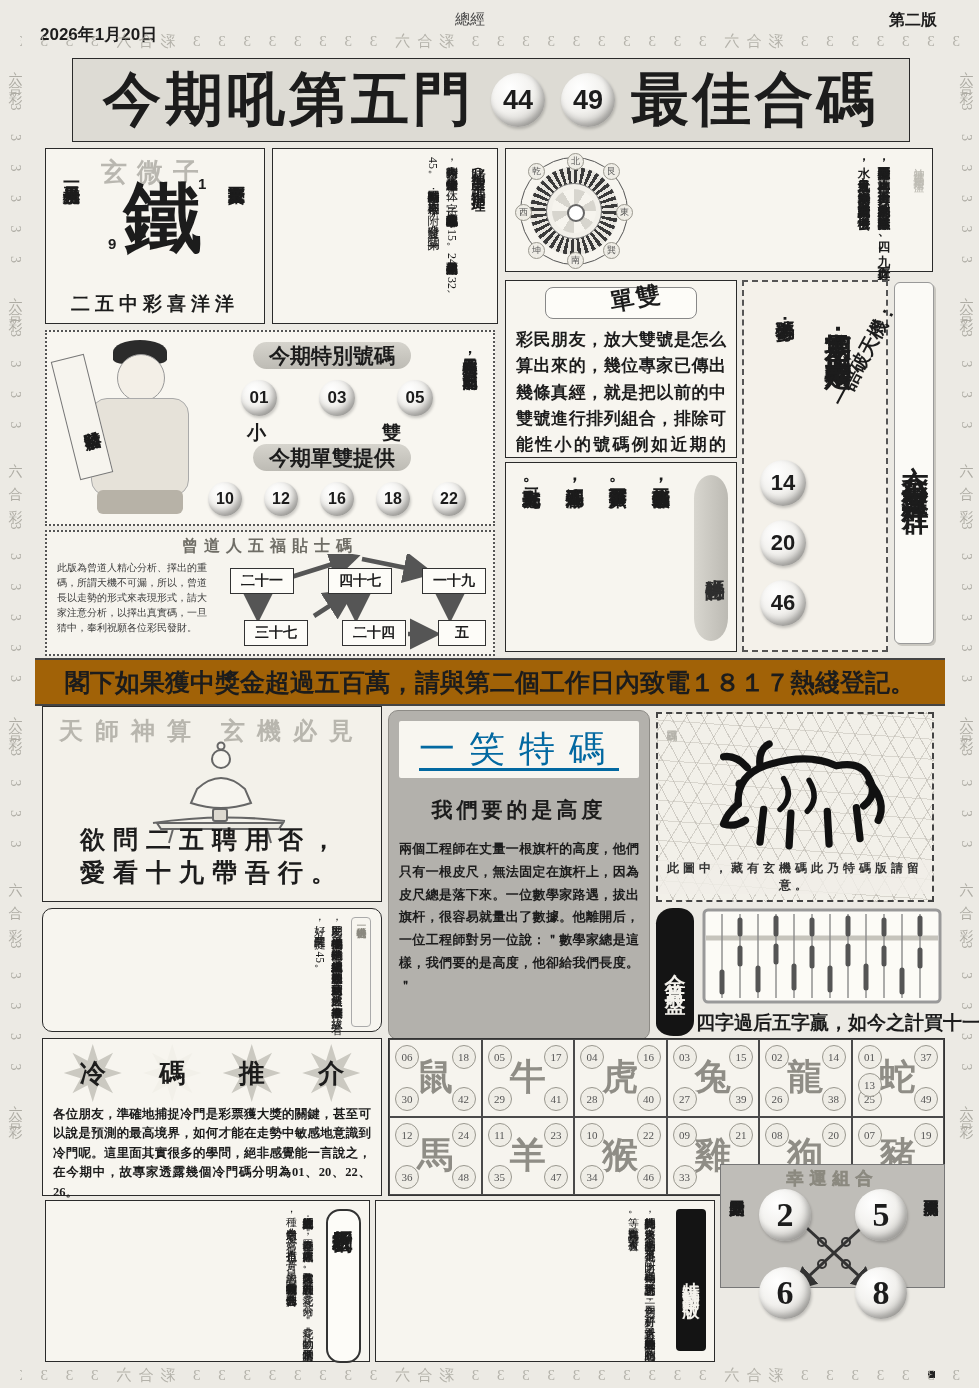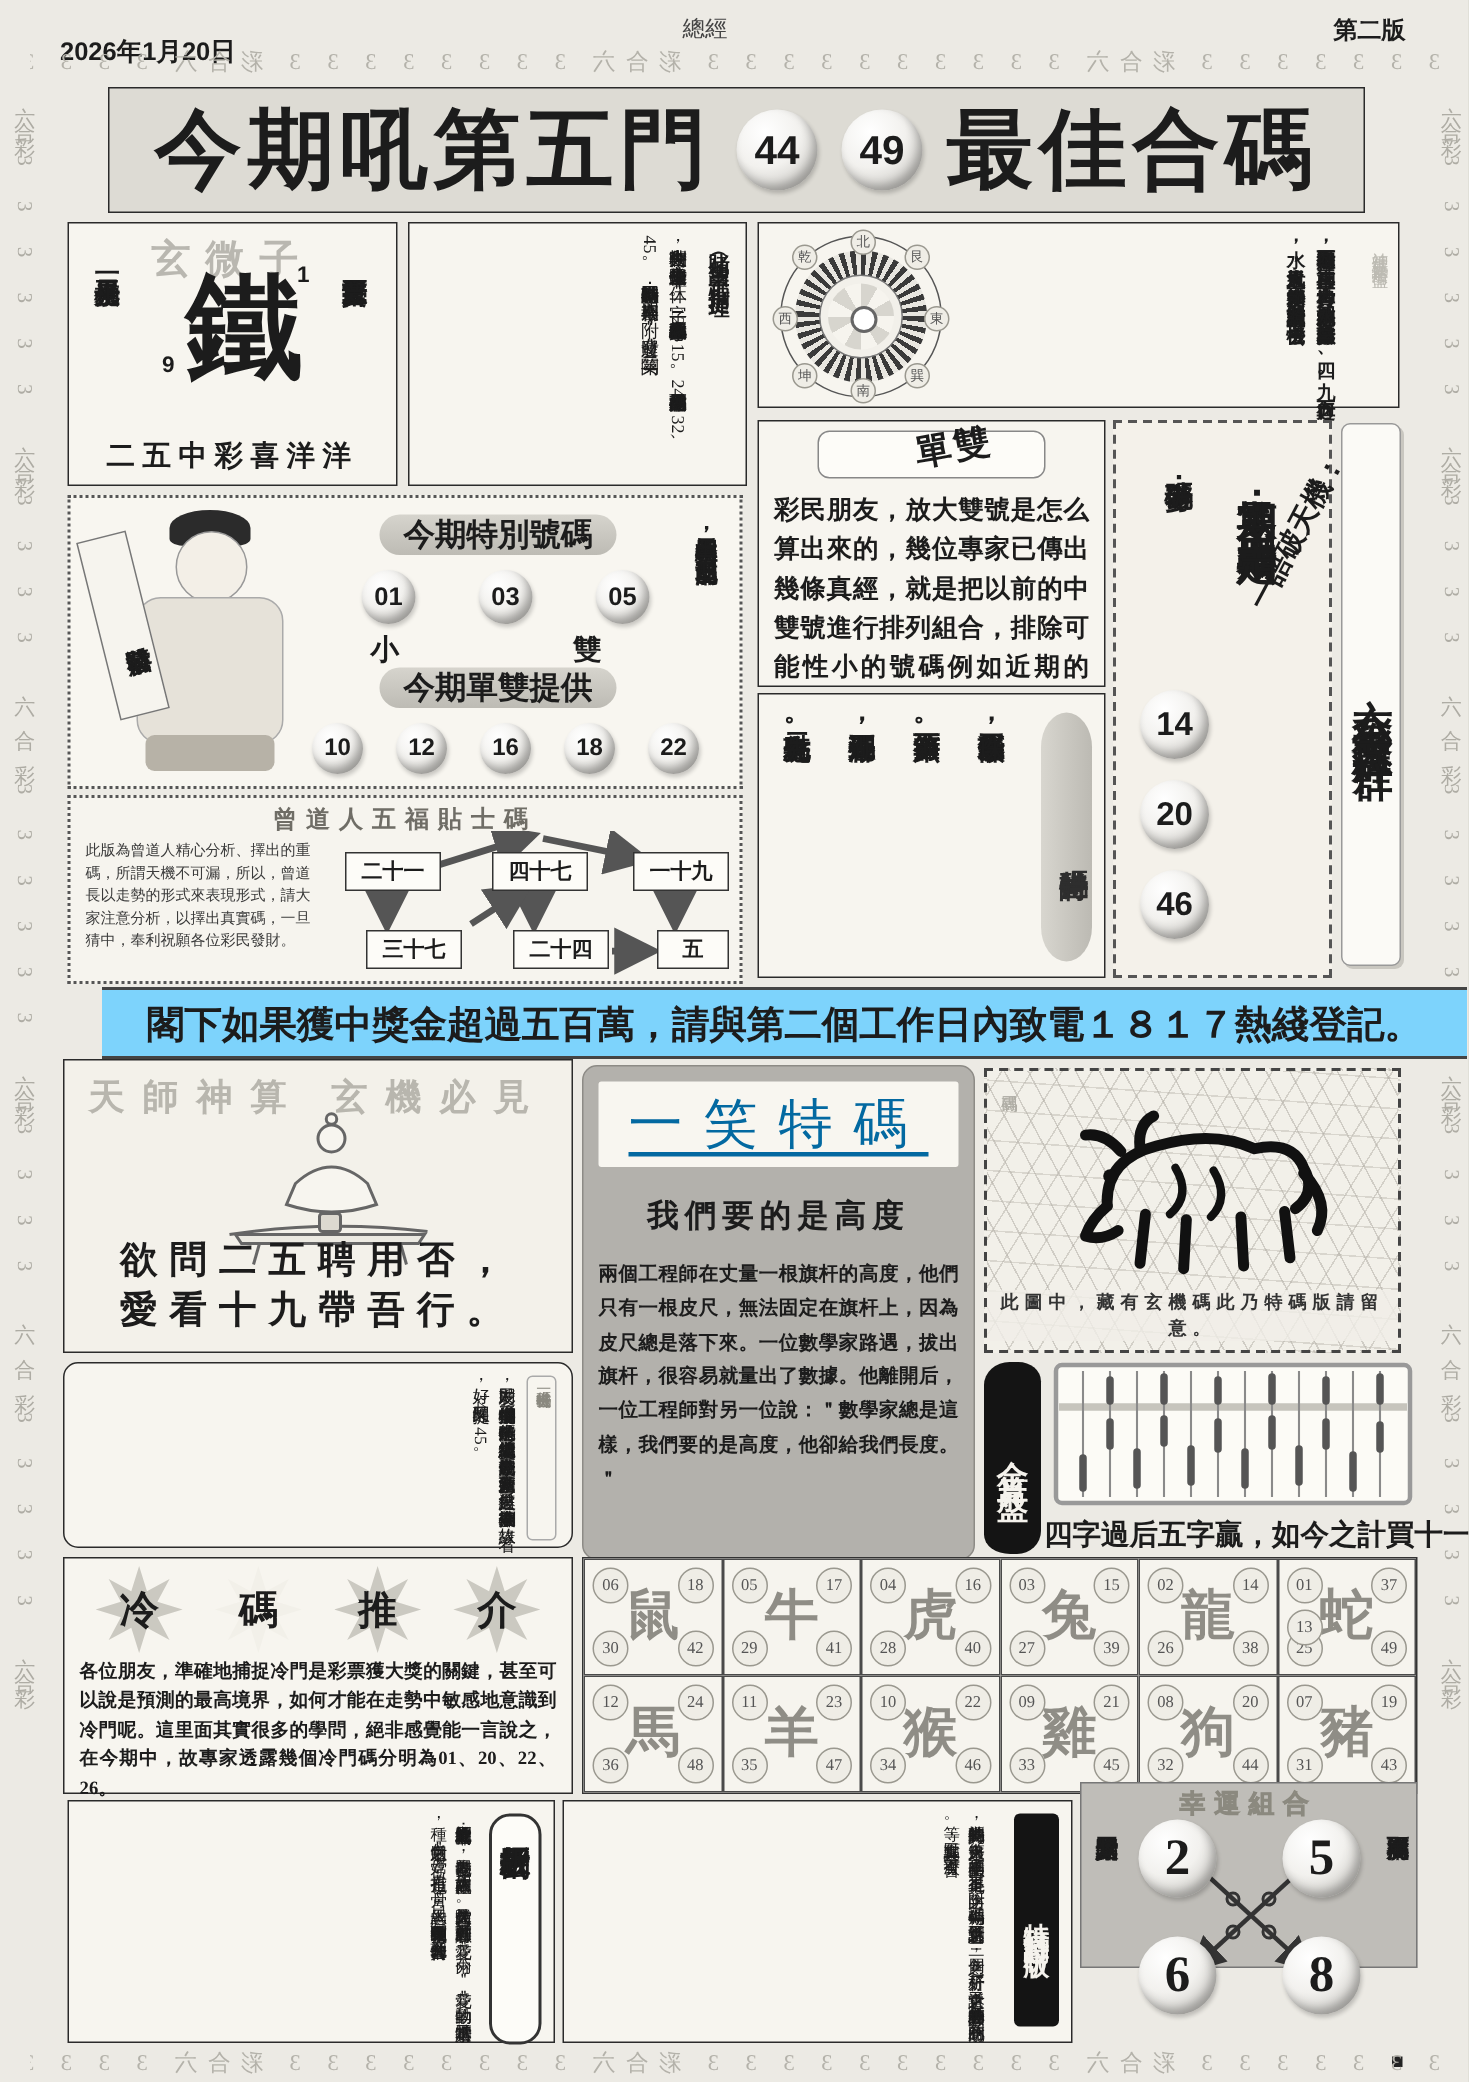--- a/index.html
+++ b/index.html
@@ -176,22 +176,22 @@
 
   <div class="abs box" style="left:505px;top:462px;width:232px;height:190px;">
     <div class="abs v" style="right:8px;top:12px;height:166px;width:34px;background:linear-gradient(90deg,#d8d6cf,#bcbab3);border-radius:50%/14%;
                 font-size:19px;font-weight:bold;text-align:center;padding-top:14px;box-sizing:border-box;color:#2e2e2e;">生肖特碼詩</div>
     <div class="abs v pre" style="right:54px;top:12px;height:168px;font-size:18px;font-weight:bold;line-height:2.4;">彩錢三條嵌金珠，
 筆下有笋三六節。
 香江五碼十八湖，
 七班九點二為先。</div>
   </div>
 
-  <div class="abs" style="left:35px;top:658px;width:910px;height:44px;background:#7dd3fc;border-top:2px solid #444;border-bottom:2px solid #444;
-              display:flex;align-items:center;justify-content:center;font-size:25px;font-weight:bold;font-family:'Liberation Sans','DejaVu Sans',sans-serif;margin-left:33px;">閣下如果獲中獎金超過五百萬，請與第二個工作日內致電１８１７熱綫登記。</div>
+  <div class="abs" style="left:35px;top:658px;width:910px;height:44px;background:#a16207;border-top:2px solid #444;border-bottom:2px solid #444;
+              display:flex;align-items:center;justify-content:center;font-size:25px;font-weight:bold;font-family:'Liberation Sans','DejaVu Sans',sans-serif;">閣下如果獲中獎金超過五百萬，請與第二個工作日內致電１８１７熱綫登記。</div>
 
   <div class="abs box" style="left:42px;top:706px;width:340px;height:196px;background:#f3f1ea;">
     <div class="abs" style="left:50%;top:8px;transform:translateX(-50%);font-size:24px;color:#b8b6ae;letter-spacing:12px;white-space:nowrap;font-weight:bold;">天師神算 玄機必見</div>
     <svg class="abs" style="left:90px;top:30px;" width="170" height="110" viewBox="0 0 170 110">
       <g stroke="#666" fill="#f7f5ef" stroke-width="2">
         <circle cx="88" cy="22" r="9"></circle>
         <circle cx="88" cy="9" r="3.5"></circle>
         <path d="M64,52 Q88,30 112,52 L118,66 Q88,76 58,66 Z"></path>
         <path d="M20,86 Q85,76 152,84" fill="none"></path>
         <path d="M24,86 L150,86 L146,92 L28,92 Z" fill="#eceae2"></path>
@@ -384,21 +384,21 @@
   <div class="abs box" style="left:45px;top:1200px;width:325px;height:162px;padding:8px;box-sizing:border-box;">
     <div class="v" style="float:right;height:142px;font-size:20px;font-weight:bold;border:2px solid #333;border-radius:14px;padding:4px 2px;margin-left:8px;background:#fdfcf8;">玄經子剖析版</div>
     <div class="v" style="height:142px;width:262px;font-size:11px;line-height:1.5;">此期真經的玄經子版這寫道：＂因為愛花臺世，故來天藍觀禪娟＂。又隨喜久住嫦宮內。在詩的首句可以看到＂愛花＂兩分，＂愛花＂的動物。其字意特別暗示了一種，中后句之意以＂嫦宮＂也是指有＂月宮＂的意思，卿在月宮中找有一種相關動物，其兔乃合情合理的。</div>
   </div>
 
   <div class="abs box" style="left:375px;top:1200px;width:340px;height:162px;padding:8px;box-sizing:border-box;">
     <div class="v blackstrip" style="float:right;height:142px;width:30px;font-size:17px;font-weight:bold;letter-spacing:4px;margin-left:8px;border-radius:4px;">特碼詩動析版</div>
     <div class="v" style="height:142px;width:274px;font-size:11px;line-height:1.5;">此期真詩的特碼，之涉水來自答，上下精韻受的喜，真是一毛不得了。附防之，今期特碼一二句，會訴到了第一之意說。三、四句之意，分析好了，會訴了它之意。動物大的有精無計心中等，小的有到防此等。點真這願玉真，今次有可言了。</div>
   </div>
 
-  <div class="abs" style="left:720px;top:1188px;width:225px;height:124px;background:#bfbdb8;border:1.5px solid #777;box-sizing:border-box;">
+  <div class="abs" style="left:720px;top:1164px;width:225px;height:124px;background:#bfbdb8;border:1.5px solid #777;box-sizing:border-box;">
     <div class="abs" style="left:50%;top:2px;transform:translateX(-50%);font-size:17px;font-weight:bold;color:#a5a39e;letter-spacing:6px;-webkit-text-stroke:.6px #8b897f;white-space:nowrap;">幸運組合</div>
     <div class="abs v" style="left:6px;top:24px;height:130px;font-size:15px;font-weight:bold;">八點三十才開獎</div>
     <div class="abs v" style="right:4px;top:24px;height:130px;font-size:15px;font-weight:bold;">虎頭虎腦不簡單</div>
     <svg class="abs" style="left:46px;top:26px;" width="134" height="124" viewBox="0 0 134 124">
       <defs>
           <marker id="ah2" markerWidth="8" markerHeight="8" refX="6" refY="4" orient="auto">
             <path d="M0,0 L8,4 L0,8 Z" fill="#333"></path>
           </marker>
         </defs>
       <g stroke="#333" stroke-width="3" fill="none">

